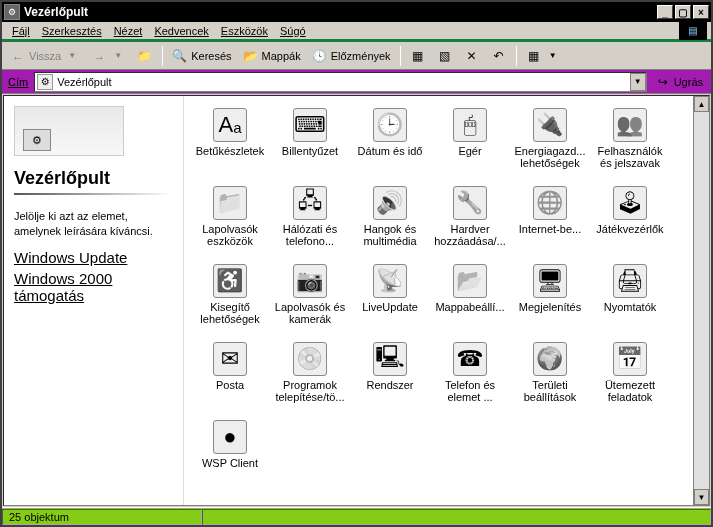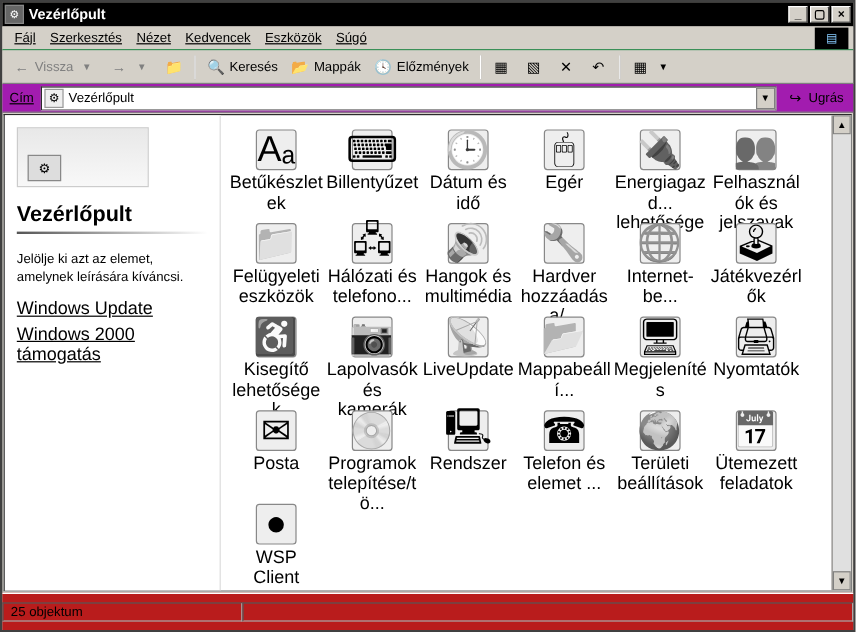--- a/index.html
+++ b/index.html
@@ -49,21 +49,21 @@
     color:#000;
     font-family: Arial;
     font-weight:bold;
   }
   .menubar {
     background: #d4d0c8;
     height: 20px;
     display: flex;
     align-items: center;
     padding: 0 4px;
-    border-bottom: 1px solid #15803d;
+    border-bottom: 3px solid #15803d;
   }
   .menubar .menu-item {
     padding: 2px 6px;
   }
   .menubar .menu-item u { text-decoration: underline; }
   .menubar .throbber {
     margin-left:auto;
     width:28px;height:18px;
     background:#000;
     display:flex;align-items:center;justify-content:center;
@@ -157,31 +157,31 @@
   }
   .cp-item {
     display:flex;flex-direction:column;align-items:center;
     text-align:center;
     padding:2px;
     cursor:pointer;
   }
   .cp-icon {
     width:34px;height:34px;
     display:flex;align-items:center;justify-content:center;
-    font-size:30px;
+    font-size:22px;
     filter:grayscale(100%);
     border:1px solid #888;
     background:#eee;
     border-radius:3px;
     margin-bottom:3px;
   }
-  .cp-label { font-size:15px;line-height:1.1;max-width:78px;word-wrap:break-word;}
+  .cp-label { font-size:11px;line-height:1.1;max-width:78px;word-wrap:break-word;}
   .statusbar {
-    height:31px;
-    background:#b91c1c;
+    height:18px;
+    background:#84cc16;
     border-top:1px solid #fff;
     display:flex;align-items:center;
     font-size:11px;
   }
   .status-cell {
     border:1px inset #aaa;
     height:16px;
     padding:0 6px;
     display:flex;align-items:center;
   }
@@ -314,21 +314,21 @@
           <div class="cp-item">
             <div class="cp-icon">🔌</div>
             <div class="cp-label">Energiagazd... lehetőségek</div>
           </div>
           <div class="cp-item">
             <div class="cp-icon">👥</div>
             <div class="cp-label">Felhasználók és jelszavak</div>
           </div>
           <div class="cp-item">
             <div class="cp-icon">📁</div>
-            <div class="cp-label">Felügyeleti eszközök</div>
+            <div class="cp-label">Lapolvasók eszközök</div>
           </div>
           <div class="cp-item">
             <div class="cp-icon">🖧</div>
             <div class="cp-label">Hálózati és telefono...</div>
           </div>
           <div class="cp-item">
             <div class="cp-icon">🔊</div>
             <div class="cp-label">Hangok és multimédia</div>
           </div>
           <div class="cp-item">

